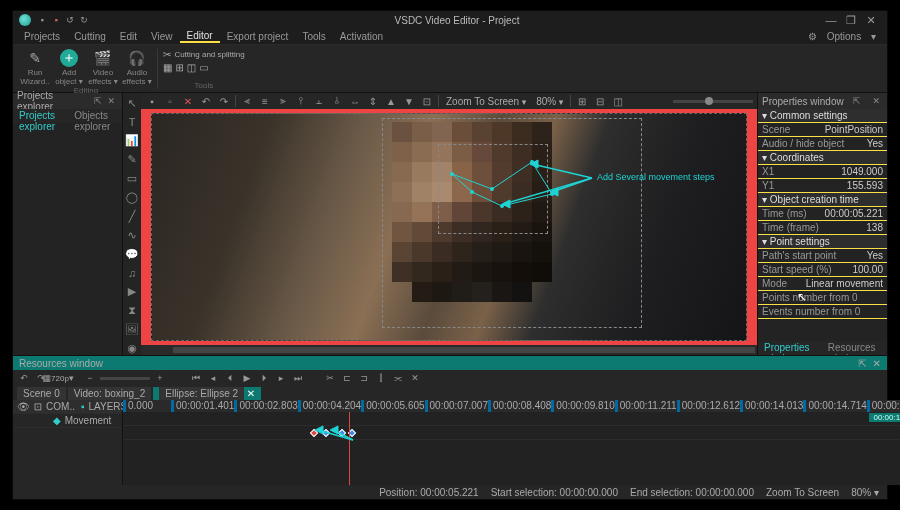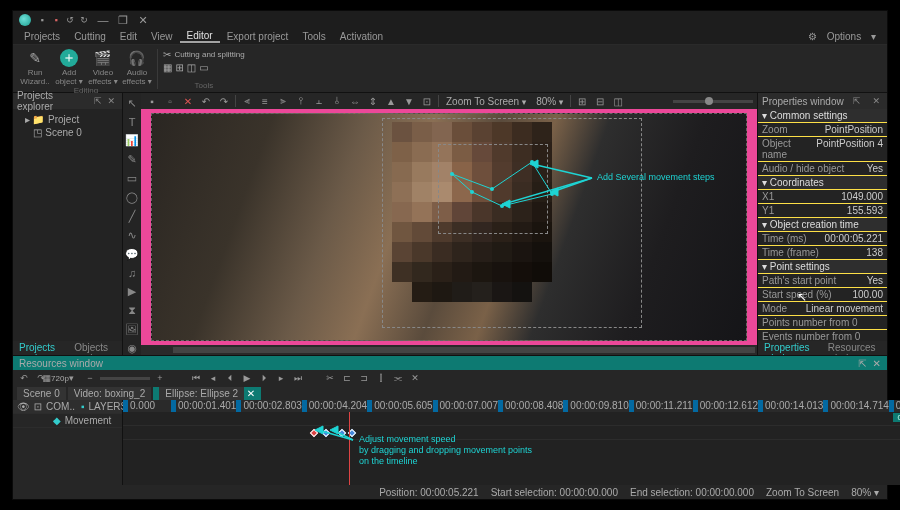--- a/index.html
+++ b/index.html
@@ -5,21 +5,21 @@
 *{margin:0;padding:0;box-sizing:border-box;font-family:"Segoe UI",Arial,sans-serif;font-size:10px;color:#aaa;user-select:none}
 body{background:#000;width:900px;height:510px;overflow:hidden;position:relative}
 .win{position:absolute;left:12px;top:10px;right:12px;bottom:10px;background:#1d1d1d;border:1px solid #0a0a0a;display:flex;flex-direction:column}
 .titlebar{height:18px;background:#1d1d1d;display:flex;align-items:center;padding:0 6px}
 .titlebar .logo{width:12px;height:12px;border-radius:50%;background:radial-gradient(circle at 40% 40%,#6ee0d8,#1a9e8f);margin-right:6px}
 .titlebar .qbtn{width:10px;height:10px;margin-right:4px;display:flex;align-items:center;justify-content:center;font-size:9px;color:#999}
 .titlebar .title{flex:1;text-align:center;font-size:10px;color:#bbb}
 .titlebar .winbtn{width:20px;text-align:center;font-size:11px;color:#999}
 .menubar{height:16px;display:flex;align-items:center;padding:0 4px;background:#1d1d1d;border-bottom:1px solid #2a2a2a}
 .menubar span{padding:0 7px;font-size:10px;color:#999}
-.menubar span.active{color:#e0e0e0;border-bottom:2px solid #a3a3a3}
+.menubar span.active{color:#e0e0e0;border-bottom:2px solid #fde047}
 .menubar .spacer{flex:1}
 .ribbon{height:48px;background:#262626;border-bottom:1px solid #111;display:flex;align-items:flex-start;padding:2px 4px}
 .rgroup{display:flex;flex-direction:column;align-items:center;height:100%;padding:0 3px}
 .rgroup .icons{display:flex;gap:4px;padding-top:2px}
 .ricon{display:flex;flex-direction:column;align-items:center;width:30px}
 .ricon .ic{width:18px;height:18px;display:flex;align-items:center;justify-content:center;font-size:14px}
 .ricon .lbl{font-size:8px;color:#888;text-align:center;line-height:9px;margin-top:1px}
 .rgroup .gname{font-size:8px;color:#666;margin-top:auto}
 .rsep{width:1px;height:40px;background:#3a3a3a;margin:2px 2px}
 .body{flex:1;display:flex;min-height:0}
@@ -34,21 +34,21 @@
 .tabs span.active{color:#3cc}
 .center{flex:1;display:flex;flex-direction:column;min-width:0}
 .vtoolbox{width:18px;background:#242424;display:flex;flex-direction:column;align-items:center;padding-top:4px;gap:6px}
 .vtoolbox .tb{width:14px;height:14px;display:flex;align-items:center;justify-content:center;font-size:11px;color:#888}
 .canvasrow{flex:1;display:flex;min-height:0}
 .canvaswrap{flex:1;display:flex;flex-direction:column;background:#1a1a1a}
 .ctoolbar{height:16px;background:#262626;display:flex;align-items:center;padding:0 4px;gap:4px}
 .ctoolbar .b{width:14px;height:14px;display:flex;align-items:center;justify-content:center;font-size:10px;color:#999}
 .ctoolbar .sep{width:1px;height:12px;background:#444}
 .ctoolbar .dd{font-size:9px;color:#aaa;padding:0 3px}
-.preview{flex:1;background:#ec4899;position:relative;overflow:hidden}
+.preview{flex:1;background:#ef4444;position:relative;overflow:hidden}
 .previmg{position:absolute;left:10px;right:10px;top:4px;bottom:4px;background:linear-gradient(110deg,#2a2622 0%,#3a332a 18%,#6b5a48 32%,#8a6f54 42%,#5a4b3c 52%,#7a6148 60%,#2e2e2e 68%,#1e1d1f 82%,#151518 100%);border:1px dashed #666}
 .pixface{position:absolute;left:240px;top:8px;width:160px;height:180px}
 .pixface span{position:absolute;width:20px;height:20px}
 .selrect{position:absolute;border:1px dashed #888}
 .annot{position:absolute;color:#1ed4d4;font-size:9px;font-weight:500}
 .arrow{stroke:#1ed4d4;fill:#1ed4d4}
 .rightcol{width:130px;background:#232323;border-left:1px solid #111;display:flex;flex-direction:column}
 .props{flex:1;overflow:hidden;font-size:9px}
 .prow{display:flex;padding:1px 4px;border-bottom:1px solid #fde047}
 .prow .k{flex:1;color:#999}
@@ -57,39 +57,40 @@
 .timeline{height:130px;background:#222;border-top:1px solid #111;display:flex;flex-direction:column}
 .tlhdr{height:14px;background:#0d7a72;display:flex;align-items:center;padding:0 6px;font-size:10px;color:#e8f5f4}
 .tltools{height:16px;background:#262626;display:flex;align-items:center;padding:0 4px;gap:3px}
 .tltools .b{width:14px;height:14px;display:flex;align-items:center;justify-content:center;font-size:9px;color:#999}
 .tlbread{height:14px;background:#262626;display:flex;align-items:center;padding:0 4px;gap:2px;font-size:9px}
 .tlbread span{padding:1px 6px;background:#333;color:#aaa}
 .tlbread span.active{background:#0d7a72;color:#fff}
 .tlmain{flex:1;display:flex}
 .tlleft{width:110px;background:#262626;border-right:1px solid #111}
 .tlruler{height:12px;background:#2a2a2a;display:flex;font-size:7px;color:#666;overflow:hidden}
-.tlruler span{flex:0 0 48px;border-left:5px solid #0369a1;padding-left:2px}
+.tlruler span{flex:0 0 48px;border-left:3px solid #0369a1;padding-left:2px}
 .tltracks{flex:1;background:#222;position:relative}
 .tltrack{height:14px;border-bottom:1px solid #2c2c2c;position:relative}
 .layerrow{height:14px;display:flex;align-items:center;padding:0 4px;font-size:9px;color:#aaa;border-bottom:1px solid #2c2c2c}
 .keyf{position:absolute;width:6px;height:6px;transform:rotate(45deg);top:4px}
 .statusbar{height:14px;background:#262626;display:flex;align-items:center;justify-content:flex-end;padding:0 8px;gap:12px;font-size:9px;color:#888}
 .cursor{position:absolute;font-size:12px;color:#fff}
 </style>
 </head>
 <body>
 
 <div class="win">
 
   <div class="titlebar">
     <div class="logo"></div>
     <div class="qbtn">▪</div>
     <div class="qbtn" style="color:#d66">▪</div>
     <div class="qbtn">↺</div>
     <div class="qbtn">↻</div>
+    <div class="title">VSDC Video Editor - Project</div>
     <div class="winbtn">—</div>
     <div class="winbtn">❐</div>
     <div class="winbtn">✕</div>
   </div>
 
   <div class="menubar">
     <span>Projects</span>
     <span>Cutting</span>
     <span>Edit</span>
     <span>View</span>
@@ -144,24 +145,20 @@
       <div class="gname">Tools</div>
     </div>
   </div>
 
   <div class="body">
     <div class="leftcol">
       <div class="panelhdr">
         <span>Projects explorer</span>
         <span class="x">⇱</span>
         <span class="x">✕</span>
-      </div>
-      <div class="tree">
-        <div class="item">▸ 📁 <span>Project</span></div>
-        <div class="item sub">◳ <span>Scene 0</span></div>
       </div>
       <div class="tabs">
         <span class="active">Projects explorer</span>
         <span>Objects explorer</span>
       </div>
     </div>
 
     <div class="center">
       <div class="canvasrow">
         <div class="vtoolbox">
@@ -315,26 +312,22 @@
 
     <div class="rightcol">
       <div class="panelhdr">
         <span>Properties window</span>
         <span class="x">⇱</span>
         <span class="x">✕</span>
       </div>
       <div class="props" id="props">
           <div class="prow hdr">▾ Common settings</div>
           <div class="prow">
-            <span class="k">Zoom</span>
+            <span class="k">Scene</span>
             <span class="v">PointPosition</span>
-          </div>
-          <div class="prow">
-            <span class="k">Object name</span>
-            <span class="v">PointPosition 4</span>
           </div>
           <div class="prow">
             <span class="k">Audio / hide object</span>
             <span class="v">Yes</span>
           </div>
           <div class="prow hdr">▾ Coordinates</div>
           <div class="prow">
             <span class="k">X1</span>
             <span class="v">1049.000</span>
           </div>
@@ -456,23 +449,20 @@
             <div class="keyf" style="left:216px;background:#48d;border:1px solid #fff"></div>
             <div class="keyf" style="left:226px;background:#48d;border:1px solid #fff"></div>
           </div>
           <div style="position:absolute;left:226px;top:0;bottom:0;width:1px;background:#d44"></div>
           <svg style="position:absolute;left:0;top:0;width:100%;height:100%;pointer-events:none">
             <line x1="230" y1="28" x2="195" y2="18" class="arrow" stroke-width="1.4"></line>
               <polygon points="192,18 200,14 200,22" class="arrow"></polygon>
             <line x1="230" y1="28" x2="210" y2="18" class="arrow" stroke-width="1.4"></line>
               <polygon points="207,18 215,14 215,22" class="arrow"></polygon>
           </svg>
-          <div class="annot" style="left:236px;top:22px;white-space:pre-line;line-height:11px">Adjust movement speed
-by dragging and dropping movement points
-on the timeline</div>
         </div>
       </div>
     </div>
   </div>
 
   <div class="statusbar">
     <span><span>Position:</span> <span>00:00:05.221</span></span>
     <span><span>Start selection:</span> <span>00:00:00.000</span></span>
     <span><span>End selection:</span> <span>00:00:00.000</span></span>
     <span><span>Zoom To Screen</span></span>

